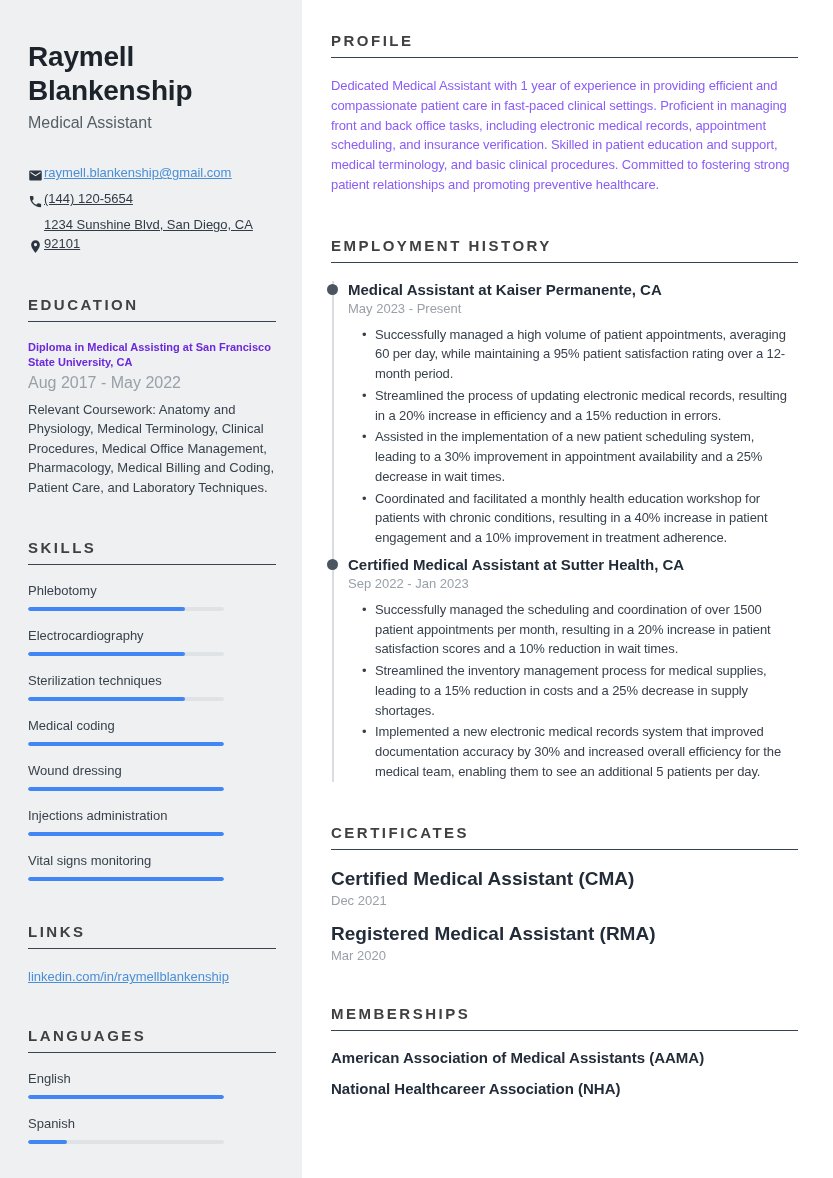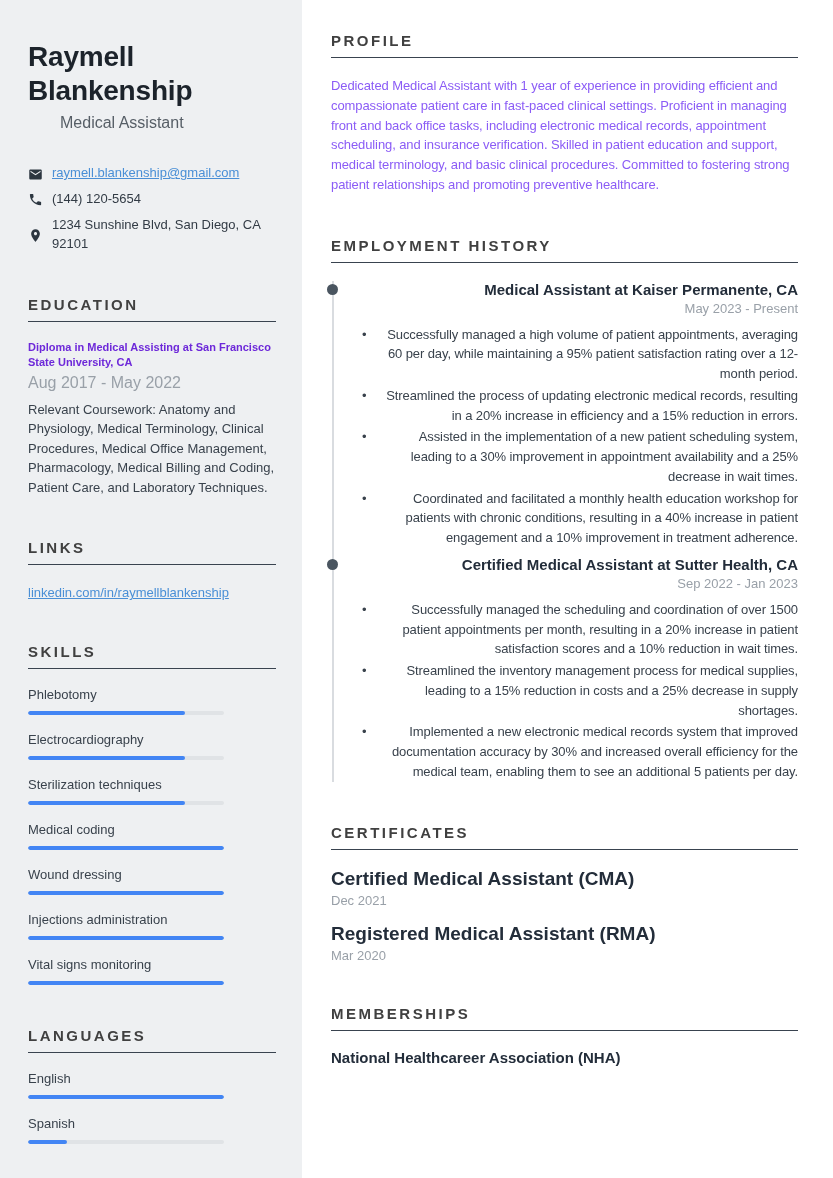--- a/index.html
+++ b/index.html
@@ -28,31 +28,31 @@
     font-size: 28px;
     line-height: 1.2;
     font-weight: 700;
     color: #1c232b;
     letter-spacing: -0.2px;
   }
   .person-title {
     margin-top: 7px;
     font-size: 16px;
     color: #565e66;
-    margin-left: 32px;
   }
   .contact-list { margin-top: 32px; }
   .contact-row {
     display: flex;
-    align-items: center;
-    gap: 9px;
+    align-items: flex-end;
+    gap: 1px;
     margin-bottom: 7px;
     font-size: 13px;
     line-height: 1.45;
     color: #323b45;
+    text-decoration: underline;
   }
   .contact-row .icon {
     width: 15px; height: 15px;
     flex: 0 0 15px;
     margin-top: 1px;
     color: #2c3640;
   }
   .contact-row .icon svg { width: 15px; height: 15px; display: block; fill: currentColor; }
   a.link-blue {
     color: #4a8fd6;
@@ -118,21 +118,21 @@
     font-size: 13px;
     line-height: 1.52;
     color: #8b5cf6;
     letter-spacing: -0.1px;
   }
   .timeline {
     border-left: 2px solid #d9dce0;
     padding-left: 14px;
     margin-left: 1px;
   }
-  .job { position: relative; text-align: right; }
+  .job { position: relative; }
   .job:not(:last-child) { margin-bottom: 8px; }
   .job-dot {
     position: absolute;
     left: -21px;
     top: 3px;
     width: 11px;
     height: 11px;
     border-radius: 50%;
     background: #4a5560;
   }
@@ -215,77 +215,77 @@
     </div>
 
     <section class="side-section">
       <h2 class="side-heading">EDUCATION</h2>
       <h3 class="degree-title">Diploma in Medical Assisting at San Francisco State University, CA</h3>
       <div class="side-date">Aug 2017 - May 2022</div>
       <p class="side-desc">Relevant Coursework: Anatomy and Physiology, Medical Terminology, Clinical Procedures, Medical Office Management, Pharmacology, Medical Billing and Coding, Patient Care, and Laboratory Techniques.</p>
     </section>
 
     <section class="side-section">
+      <h2 class="side-heading">SKILLS</h2>
+      <div>
+  <div class="skill-item">
+    <div class="skill-label">Phlebotomy</div>
+    <div class="bar-track">
+      <div class="bar-fill" style="width: 80%;"></div>
+    </div>
+  </div>
+
+  <div class="skill-item">
+    <div class="skill-label">Electrocardiography</div>
+    <div class="bar-track">
+      <div class="bar-fill" style="width: 80%;"></div>
+    </div>
+  </div>
+
+  <div class="skill-item">
+    <div class="skill-label">Sterilization techniques</div>
+    <div class="bar-track">
+      <div class="bar-fill" style="width: 80%;"></div>
+    </div>
+  </div>
+
+  <div class="skill-item">
+    <div class="skill-label">Medical coding</div>
+    <div class="bar-track">
+      <div class="bar-fill" style="width: 100%;"></div>
+    </div>
+  </div>
+
+  <div class="skill-item">
+    <div class="skill-label">Wound dressing</div>
+    <div class="bar-track">
+      <div class="bar-fill" style="width: 100%;"></div>
+    </div>
+  </div>
+
+  <div class="skill-item">
+    <div class="skill-label">Injections administration</div>
+    <div class="bar-track">
+      <div class="bar-fill" style="width: 100%;"></div>
+    </div>
+  </div>
+
+  <div class="skill-item">
+    <div class="skill-label">Vital signs monitoring</div>
+    <div class="bar-track">
+      <div class="bar-fill" style="width: 100%;"></div>
+    </div>
+  </div>
+</div>
+    </section>
+
+    <section class="side-section">
       <h2 class="side-heading">LINKS</h2>
       <div>
   <a href="#" class="link-blue" style="font-size:13px;">linkedin.com/in/raymellblankenship</a>
-</div>
-    </section>
-
-    <section class="side-section">
-      <h2 class="side-heading">SKILLS</h2>
-      <div>
-  <div class="skill-item">
-    <div class="skill-label">Phlebotomy</div>
-    <div class="bar-track">
-      <div class="bar-fill" style="width: 80%;"></div>
-    </div>
-  </div>
-
-  <div class="skill-item">
-    <div class="skill-label">Electrocardiography</div>
-    <div class="bar-track">
-      <div class="bar-fill" style="width: 80%;"></div>
-    </div>
-  </div>
-
-  <div class="skill-item">
-    <div class="skill-label">Sterilization techniques</div>
-    <div class="bar-track">
-      <div class="bar-fill" style="width: 80%;"></div>
-    </div>
-  </div>
-
-  <div class="skill-item">
-    <div class="skill-label">Medical coding</div>
-    <div class="bar-track">
-      <div class="bar-fill" style="width: 100%;"></div>
-    </div>
-  </div>
-
-  <div class="skill-item">
-    <div class="skill-label">Wound dressing</div>
-    <div class="bar-track">
-      <div class="bar-fill" style="width: 100%;"></div>
-    </div>
-  </div>
-
-  <div class="skill-item">
-    <div class="skill-label">Injections administration</div>
-    <div class="bar-track">
-      <div class="bar-fill" style="width: 100%;"></div>
-    </div>
-  </div>
-
-  <div class="skill-item">
-    <div class="skill-label">Vital signs monitoring</div>
-    <div class="bar-track">
-      <div class="bar-fill" style="width: 100%;"></div>
-    </div>
-  </div>
 </div>
     </section>
 
     <section class="side-section">
       <h2 class="side-heading">LANGUAGES</h2>
       <div>
   <div class="skill-item">
     <div class="skill-label">English</div>
     <div class="bar-track">
       <div class="bar-fill" style="width: 100%;"></div>
@@ -354,19 +354,20 @@
   <div class="cert-item">
     <h3 class="cert-title">Registered Medical Assistant (RMA)</h3>
     <div class="cert-date">Mar 2020</div>
   </div>
 </div>
     </section>
 
     <section class="main-section">
       <h2 class="main-heading">MEMBERSHIPS</h2>
       <div>
+  <p class="membership-item">American Association of Medical Assistants (AAMA)</p>
 
   <p class="membership-item">National Healthcareer Association (NHA)</p>
 </div>
     </section>
 
   </main>
 </div>
 
 </body></html>

